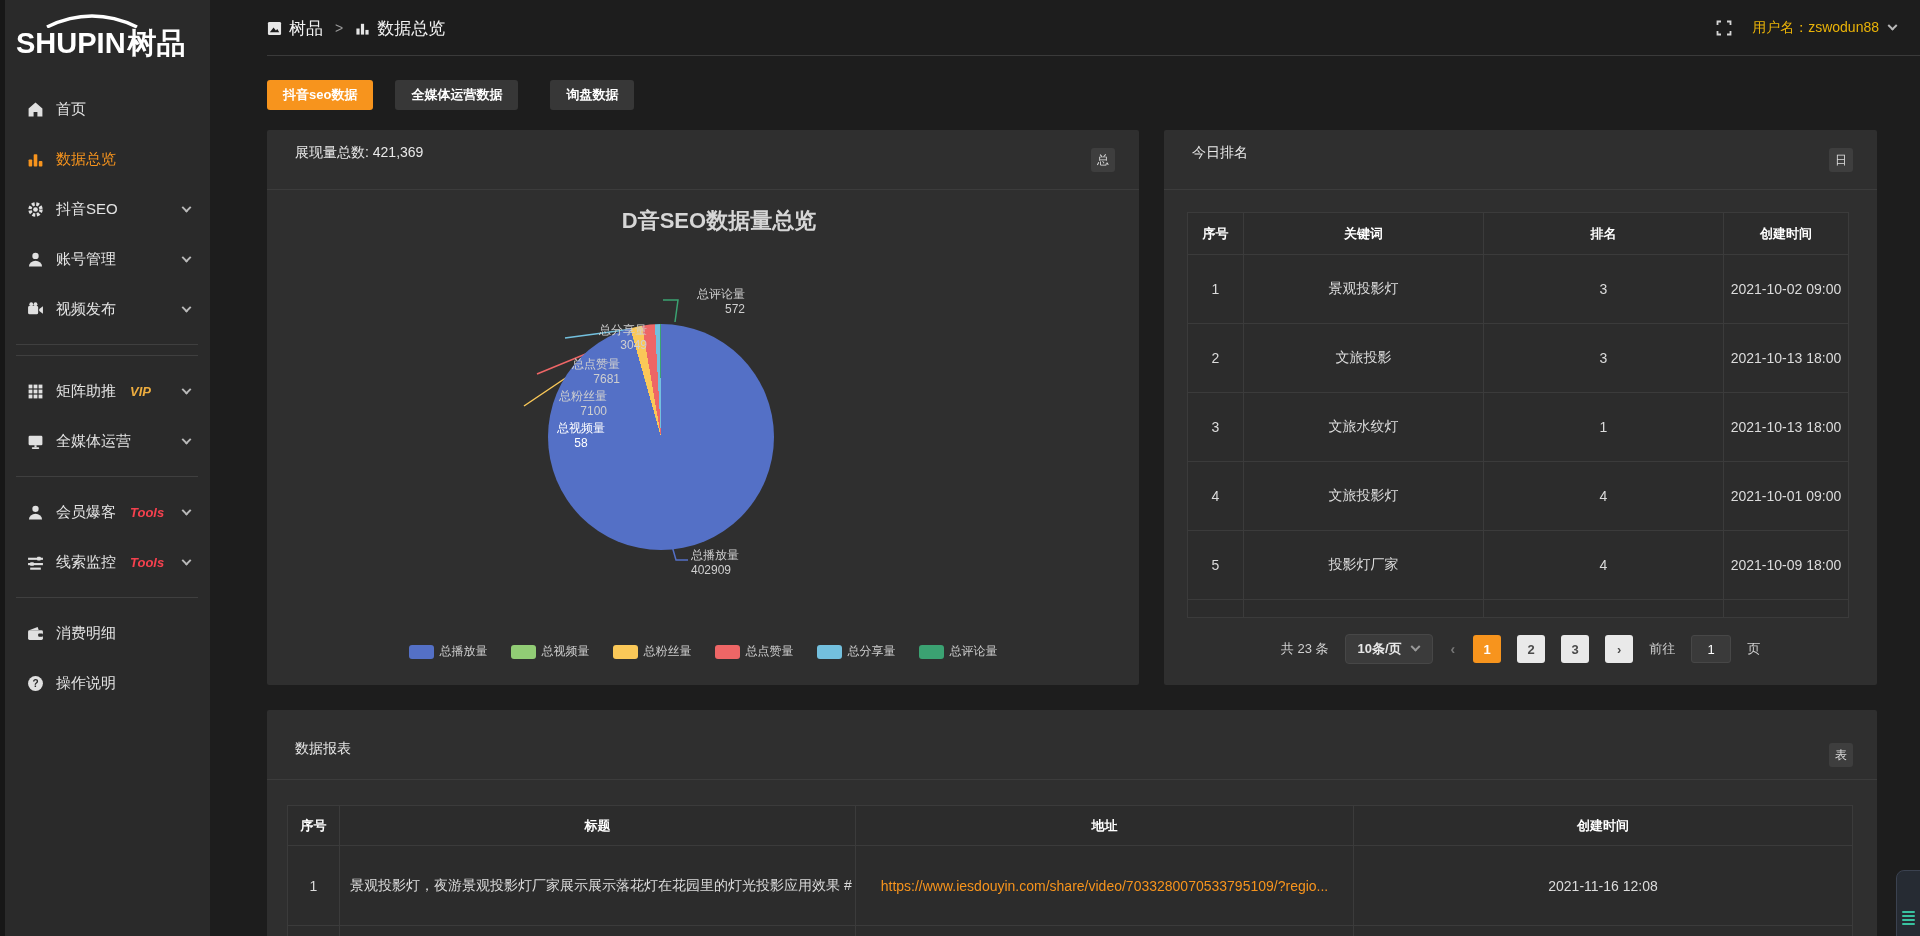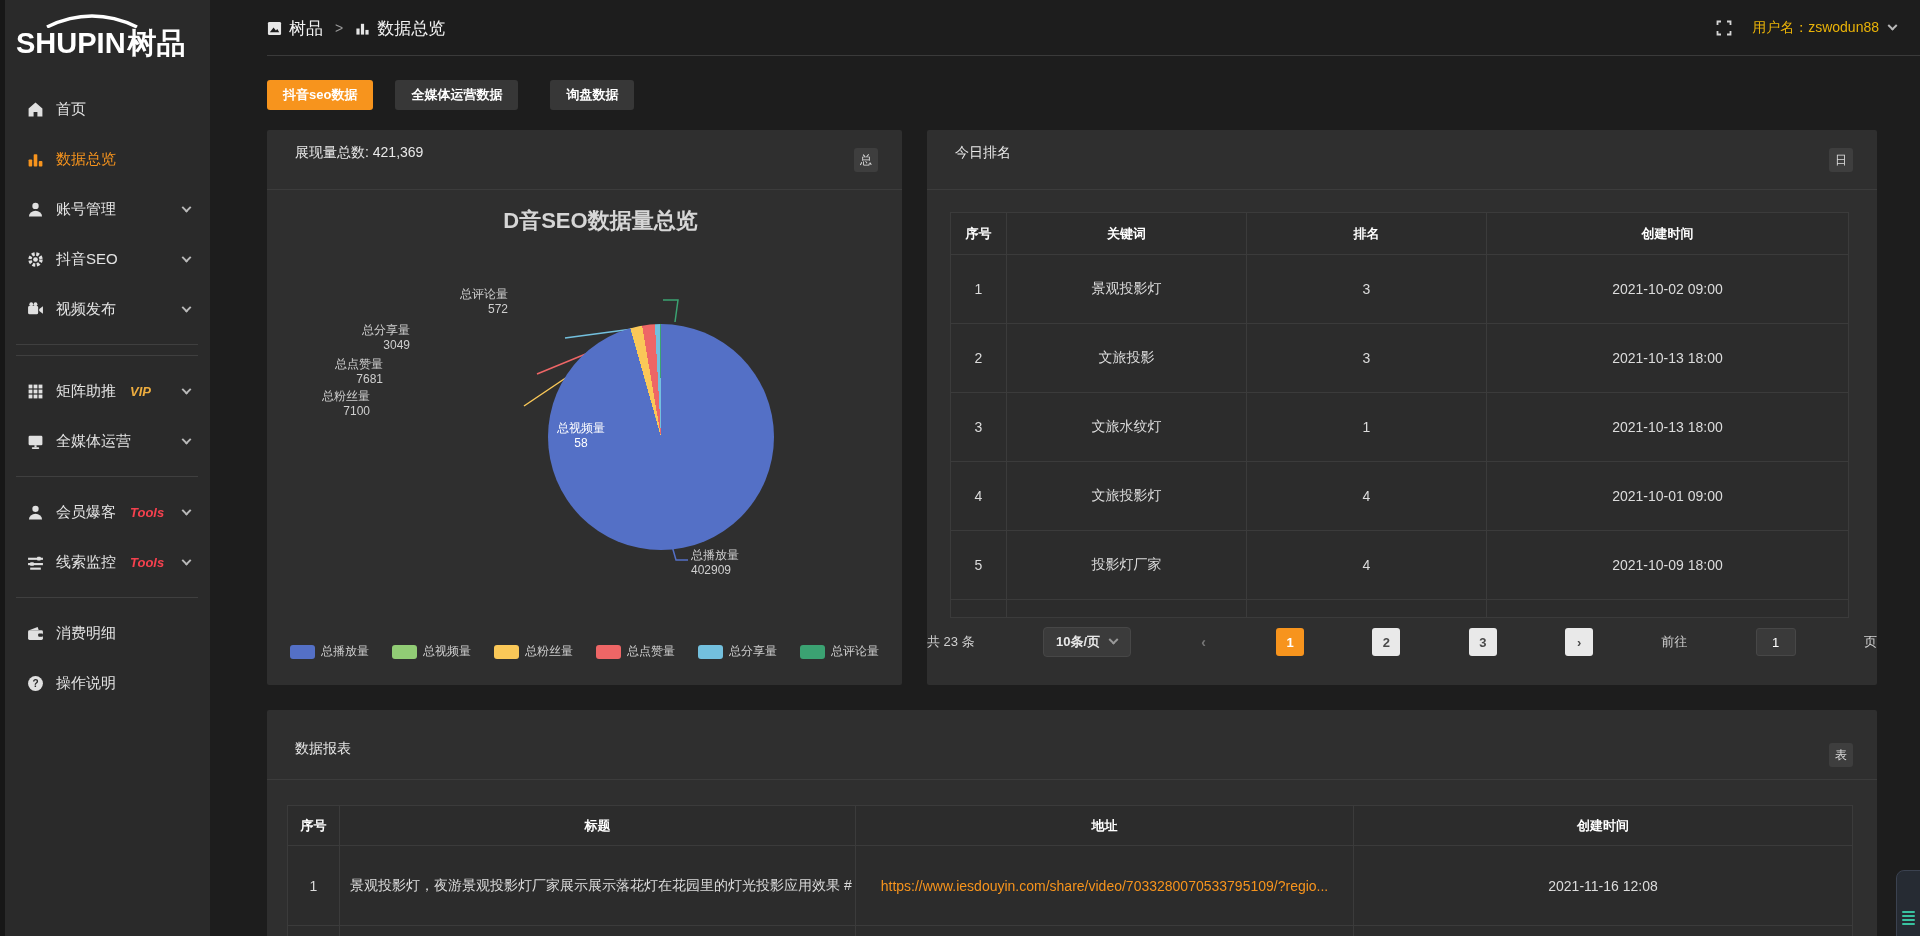--- a/index.html
+++ b/index.html
@@ -40,21 +40,21 @@
   
   .main { margin-left:210px; padding:80px 43px 0 57px; }
   .tabs { display:flex; gap:22px; margin-bottom:20px; }
   .tab { height:30px; padding:0 16px; display:flex; align-items:center; font-size:13px; font-weight:bold;
     background:#373737; color:#fff; border-radius:3px; cursor:pointer; }
   .tab.active { background:#f7941d; }
   .tab + .tab + .tab { margin-left:10px; }
 
   .row { display:flex; gap:25px; }
   .panel { background:#2f2f2f; border-radius:2px; position:relative; }
-  .panel-chart { width:635px; height:555px; }
+  .panel-chart { width:872px; height:555px; }
   .panel-rank { flex:1; height:555px; }
   .panel-report { margin-top:25px; height:300px; }
   .panel-header { position:relative; height:60px; border-bottom:1px solid #3c3c3c; }
   .panel-title { position:absolute; left:28px; top:14px; font-size:14px; color:#e8e8e8; }
   .corner-badge { position:absolute; right:24px; top:18px; width:24px; height:24px; background:#3e3e3e; color:#ddd;
     font-size:12px; border-radius:3px; display:flex; align-items:center; justify-content:center; cursor:pointer; }
   .panel-report .panel-header { height:70px; }
   .panel-report .panel-title { top:30px; }
   .panel-report .corner-badge { top:33px; }
 
@@ -82,21 +82,21 @@
   .rank-wrap td { height:69px; font-size:14px; }
   .rank-wrap tr.partial td { height:18px; }
   .report-wrap { margin:25px 24px 0 20px; }
   .report-wrap th { height:40px; }
   .report-wrap td { height:80px; font-size:14px; }
   .report-wrap td.title-cell { text-align:left; padding:0 10px; }
   .report-wrap tr.partial td { height:30px; }
   a.link { color:#f7941d; text-decoration:none; }
 
   
-  .pagination { margin-top:8px; display:flex; align-items:center; justify-content:space-between; gap:16px; height:32px; }
+  .pagination { margin-top:15px; display:flex; align-items:center; justify-content:center; gap:16px; height:32px; }
   .pg-total { font-size:13px; color:#d0d0d0; }
   .pg-size { height:30px; min-width:88px; padding:0 8px 0 12px; background:#3b3b3b; border:1px solid #474747; border-radius:4px;
     display:flex; align-items:center; gap:10px; font-size:13px; font-weight:bold; color:#e8e8e8; cursor:pointer; }
   .pg-size .mi-chevron { position:static; transform:rotate(45deg) translate(-2px,-2px); border-color:#9a9a9a; }
   .pg-arrow-prev { color:#777; font-size:14px; font-weight:bold; cursor:pointer; padding:0 2px; }
   .pg-btn { width:28px; height:28px; border-radius:3px; background:#e9e9e9; color:#4a4a4a; font-size:13px; font-weight:bold;
     display:flex; align-items:center; justify-content:center; cursor:pointer; }
   .pg-btn.active { background:#f7941d; color:#fff; }
   .pg-goto { font-size:13px; color:#d0d0d0; }
   .pg-input { width:40px; height:28px; background:#3a3a3a; border:1px solid #474747; border-radius:3px; color:#fff;
@@ -138,36 +138,36 @@
             <rect x="6.3" y="3" width="3.4" height="11.5" rx="0.8" fill="#f7941d"></rect>
             <rect x="11.1" y="9.5" width="3.4" height="5" rx="0.8" fill="#f7941d"></rect>
           </svg>
       </span>
       <span class="mi-label">数据总览</span>
     </div>
 
     <div class="menu-item">
       <span class="mi-icon">
         <svg width="17" height="17" viewBox="0 0 16 16">
+            <circle cx="8" cy="8" r="5.2" fill="none" stroke="#e0e0e0" stroke-width="3.2" stroke-dasharray="2.6 1.5"></circle>
+            <circle cx="8" cy="8" r="2.2" fill="#e0e0e0"></circle>
+          </svg>
+      </span>
+      <span class="mi-label">抖音SEO</span>
+      <span class="mi-chevron"></span>
+    </div>
+
+    <div class="menu-item">
+      <span class="mi-icon">
+        <svg width="17" height="17" viewBox="0 0 16 16">
             <circle cx="8" cy="4.6" r="3" fill="#e0e0e0"></circle>
             <path d="M1.8 14.5 a6.2 5.3 0 0 1 12.4 0 z" fill="#e0e0e0"></path>
           </svg>
       </span>
       <span class="mi-label">账号管理</span>
-      <span class="mi-chevron"></span>
-    </div>
-
-    <div class="menu-item">
-      <span class="mi-icon">
-        <svg width="17" height="17" viewBox="0 0 16 16">
-            <circle cx="8" cy="8" r="5.2" fill="none" stroke="#e0e0e0" stroke-width="3.2" stroke-dasharray="2.6 1.5"></circle>
-            <circle cx="8" cy="8" r="2.2" fill="#e0e0e0"></circle>
-          </svg>
-      </span>
-      <span class="mi-label">抖音SEO</span>
       <span class="mi-chevron"></span>
     </div>
 
     <div class="menu-item">
       <span class="mi-icon">
         <svg width="17" height="17" viewBox="0 0 16 16">
             <rect x="1" y="4.5" width="9.5" height="8" rx="1.5" fill="#e0e0e0"></rect>
             <path d="M11.5 7.5 L15 5 V12 L11.5 9.5 Z" fill="#e0e0e0"></path>
             <circle cx="4" cy="3" r="1.8" fill="#e0e0e0"></circle>
             <circle cx="8" cy="3" r="1.8" fill="#e0e0e0"></circle>

